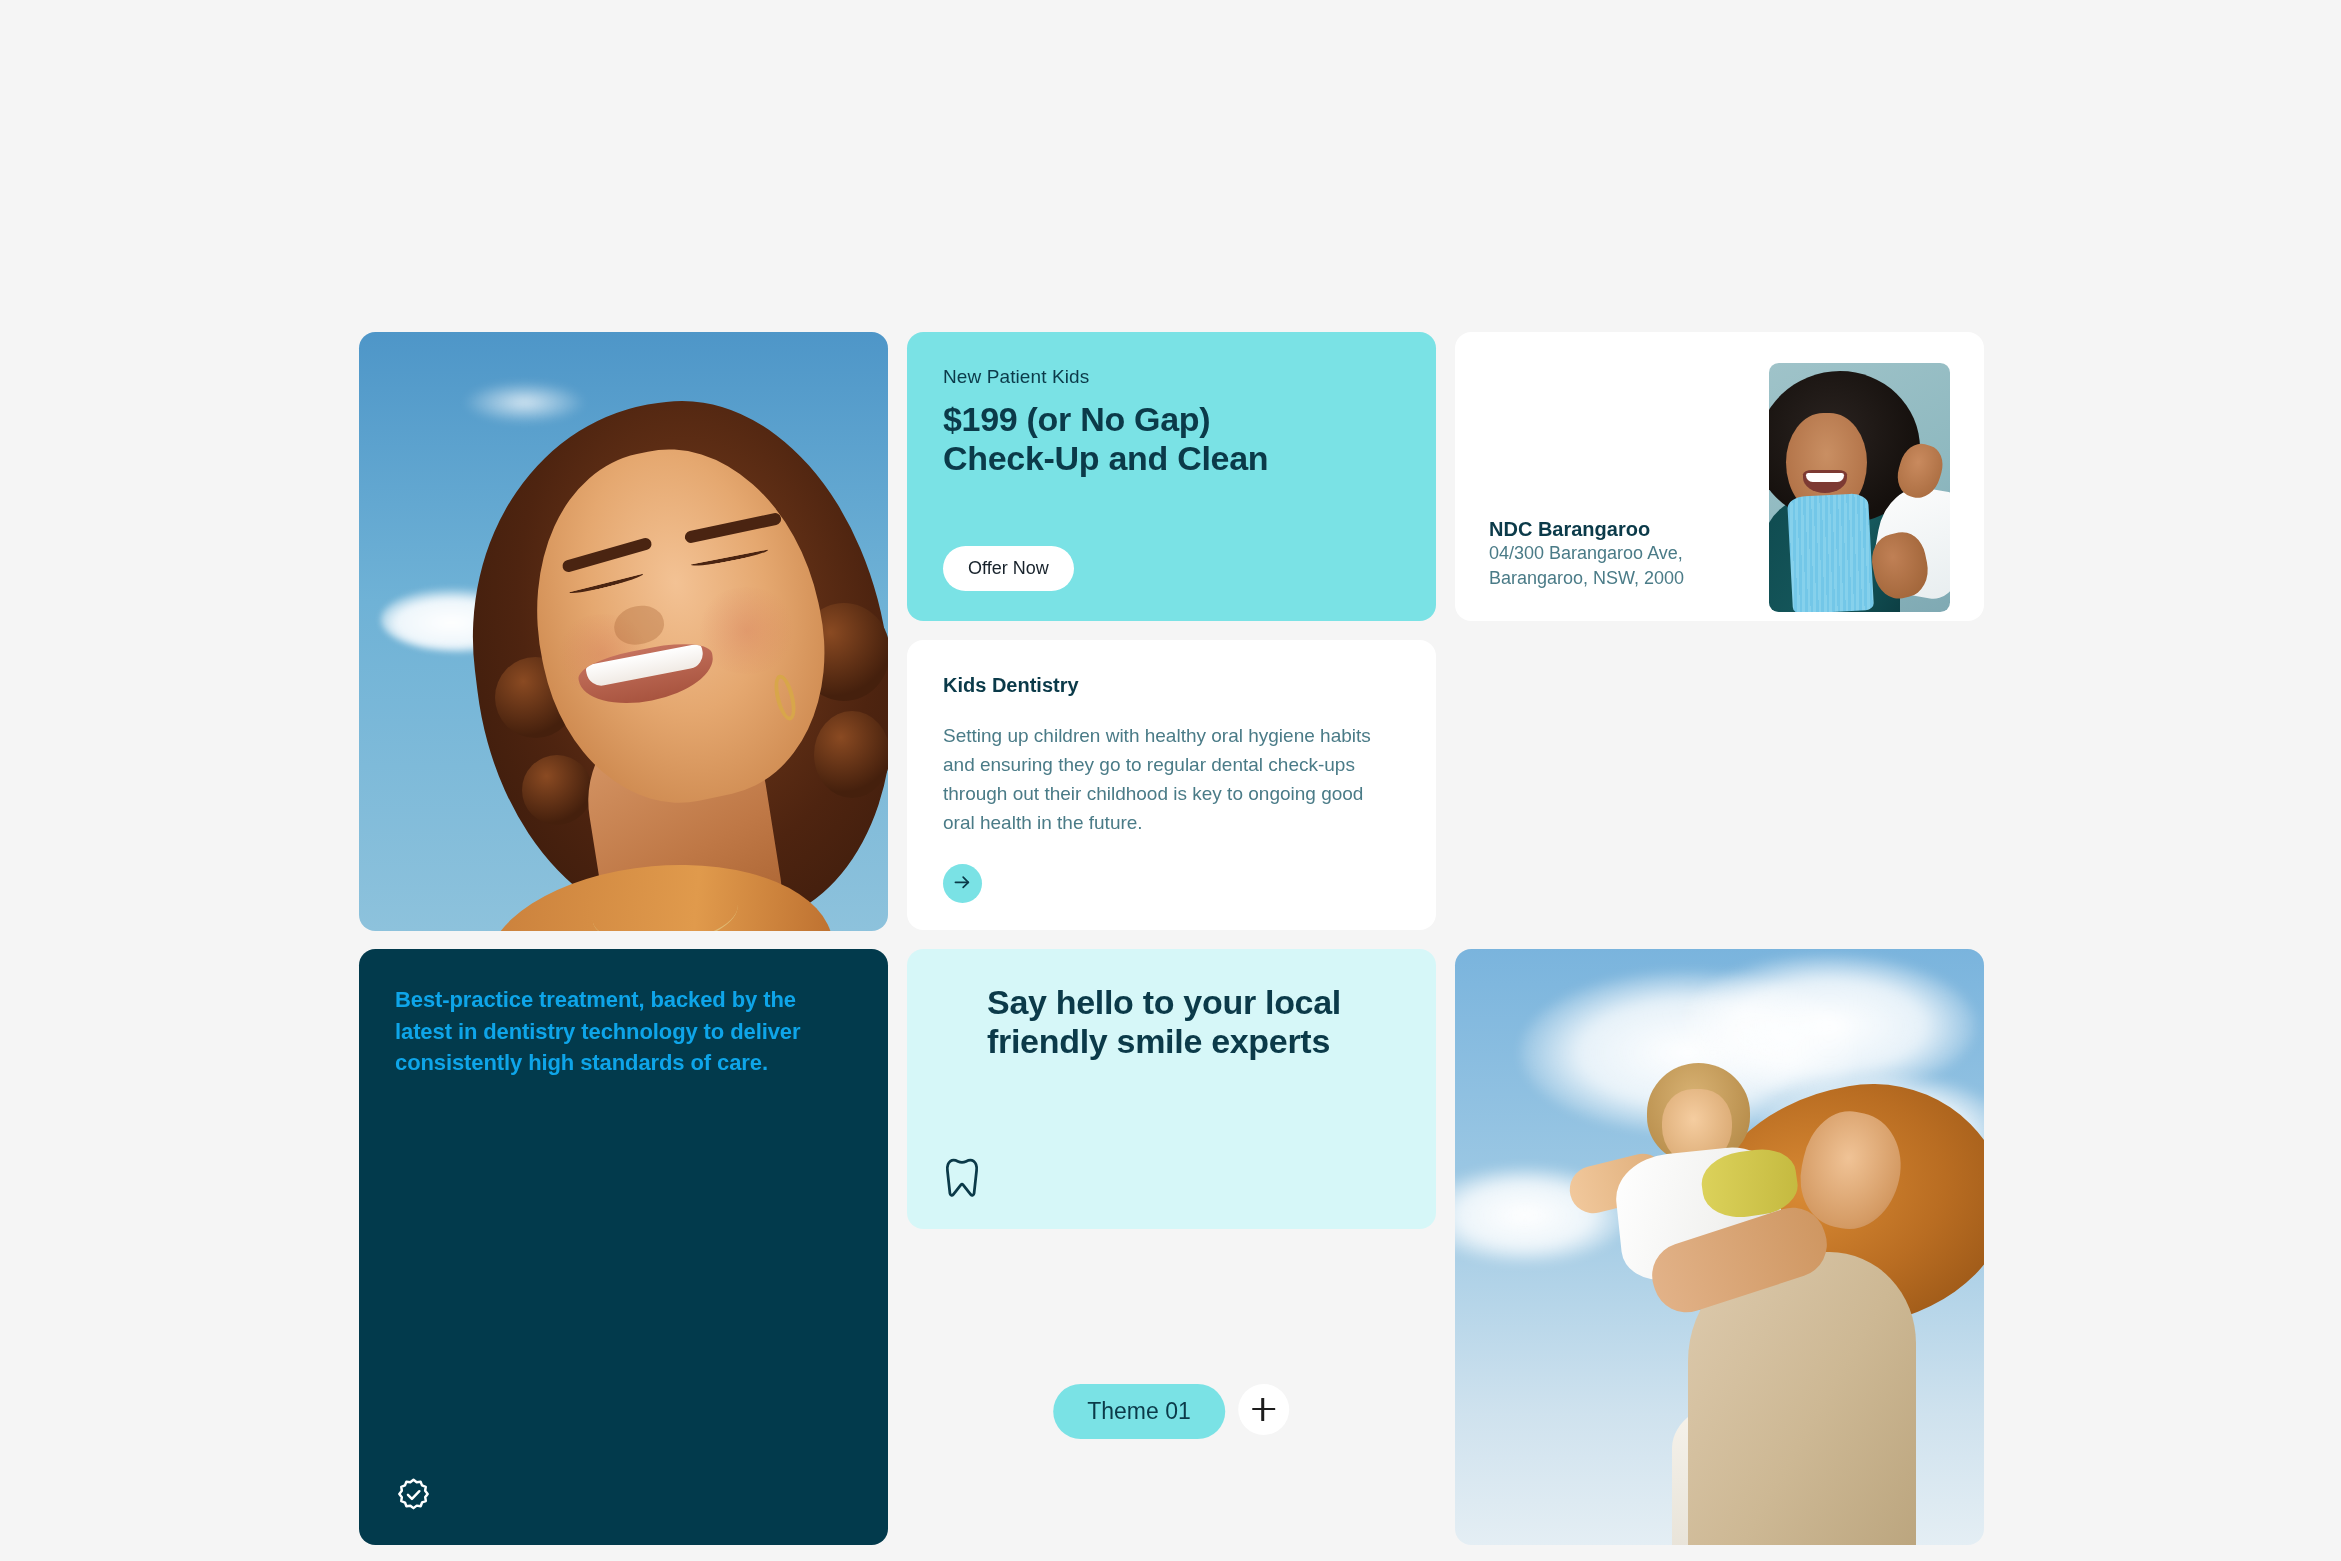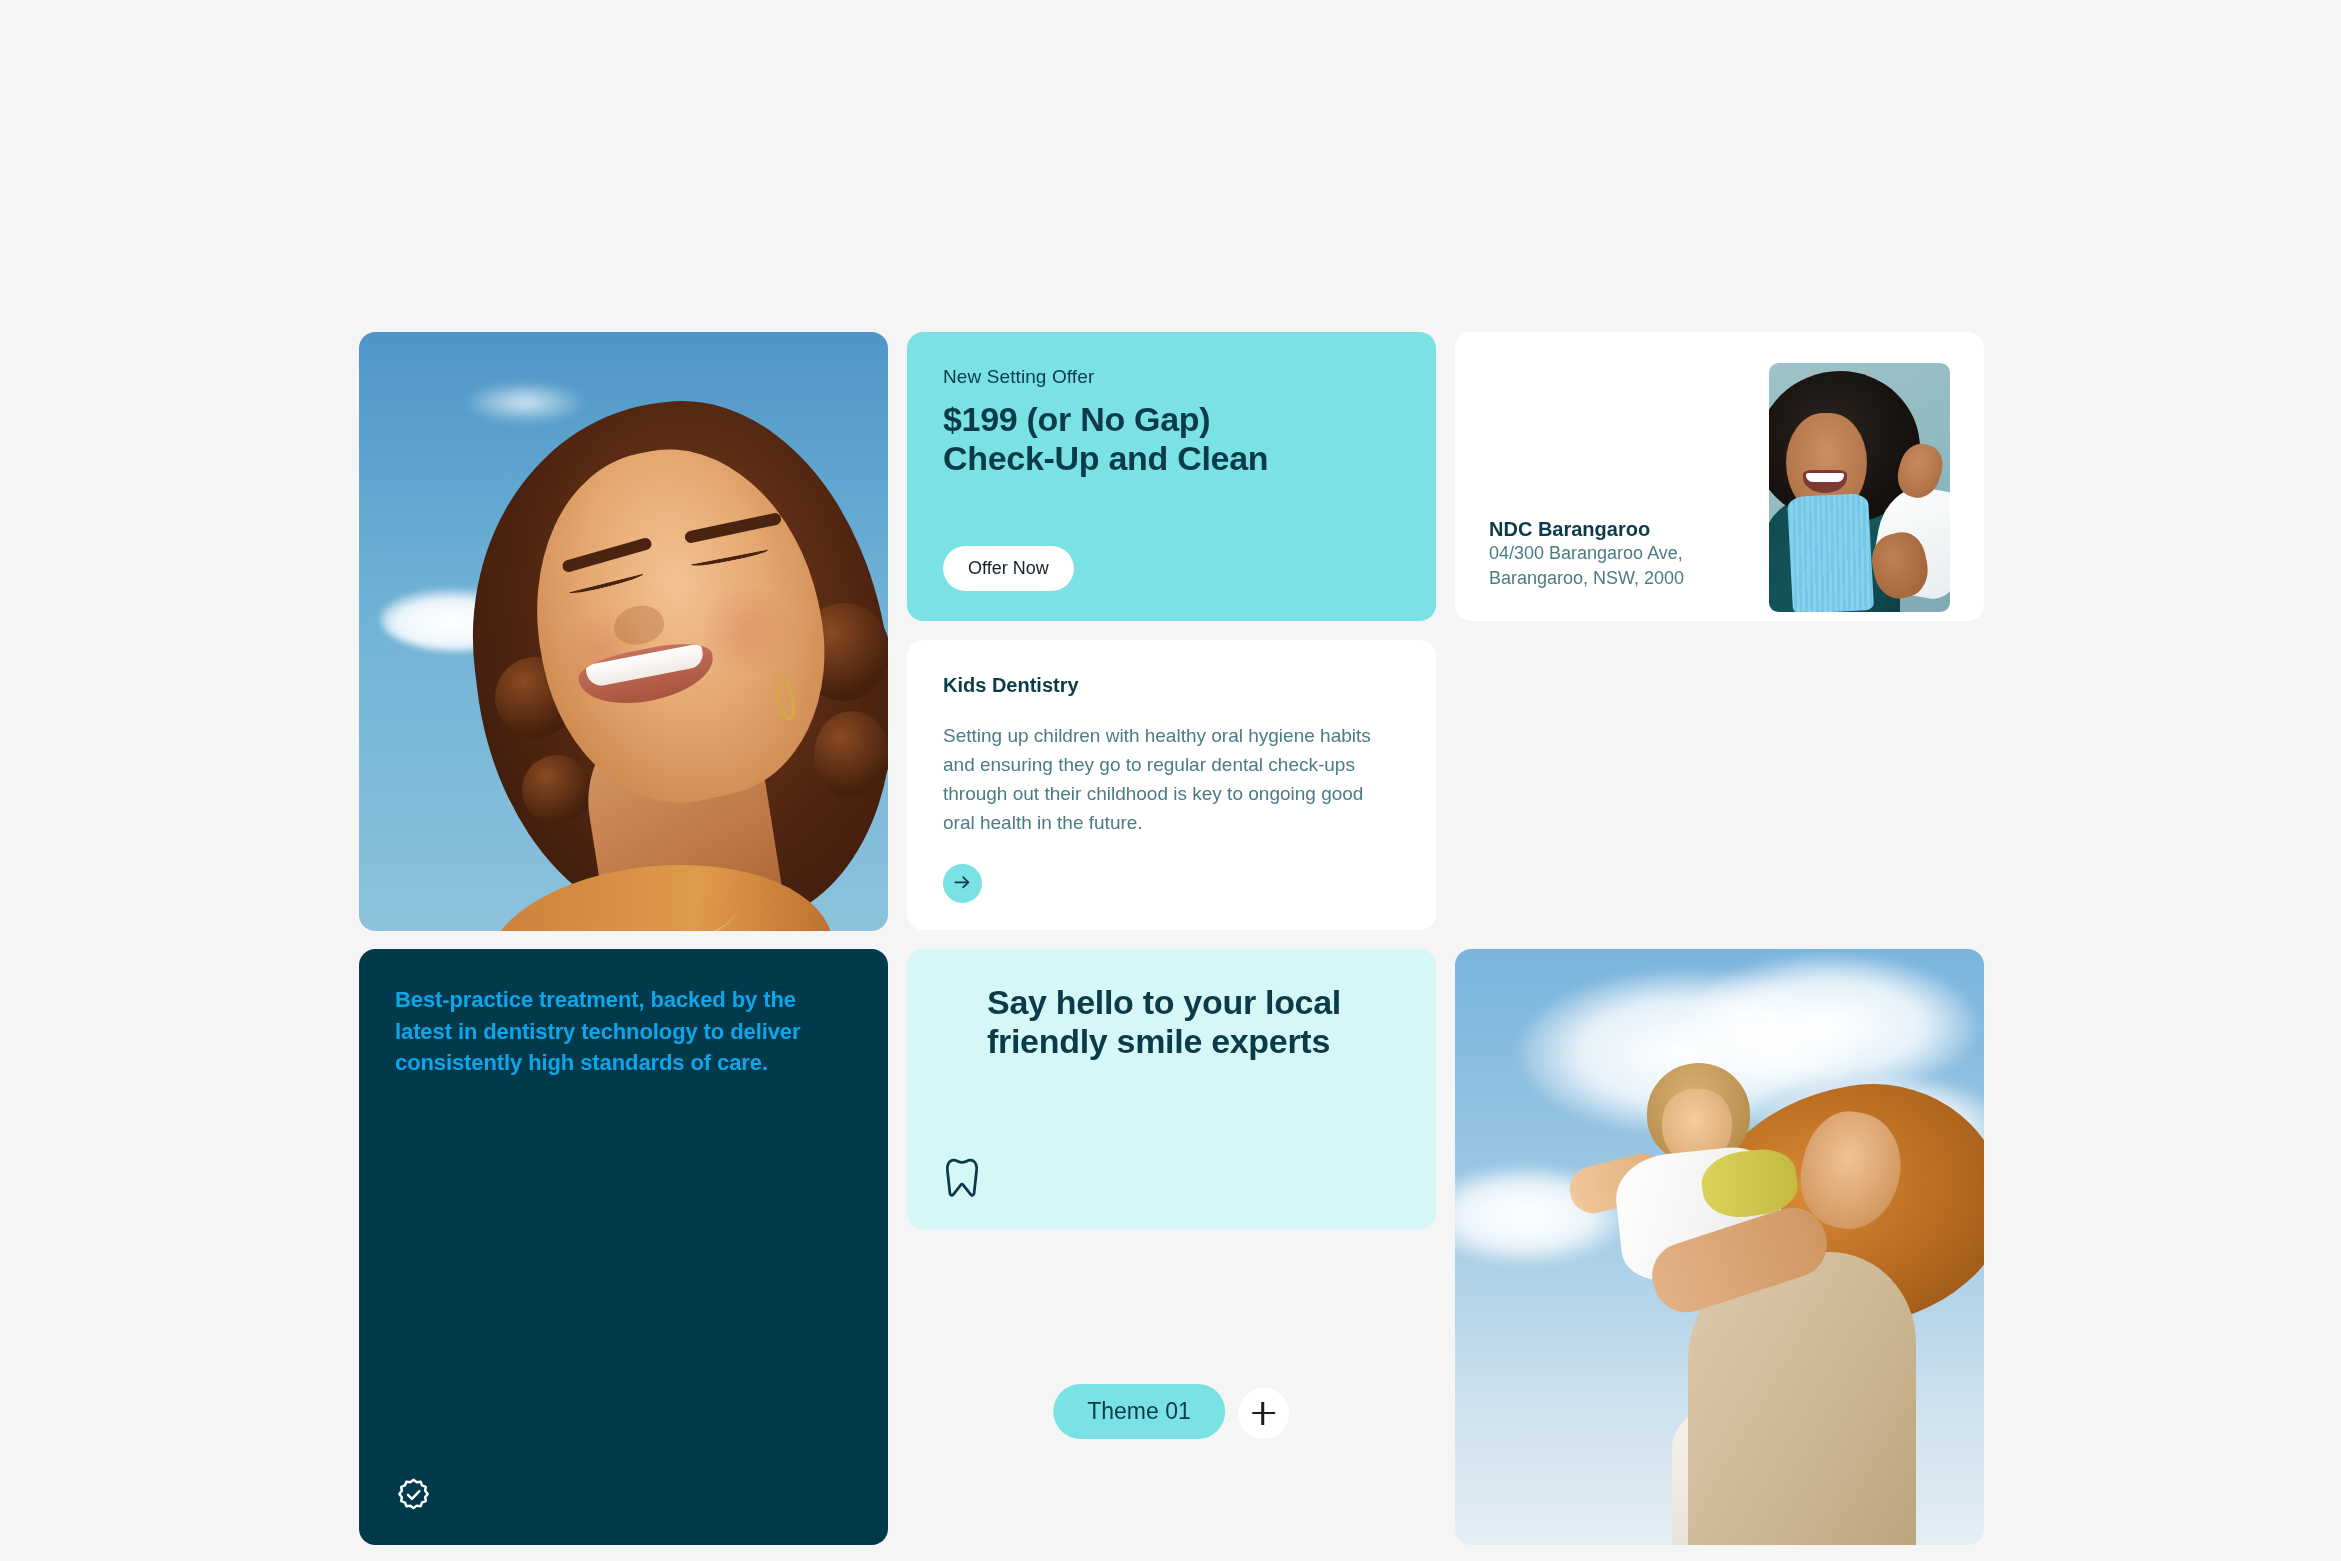--- a/index.html
+++ b/index.html
@@ -549,21 +549,21 @@
     transform: rotate(-14deg);
   }
 
   
   .theme-bar {
     position: absolute;
     left: 50%;
     top: 1384px;
     transform: translateX(-50%);
     display: flex;
-    align-items: flex-end;
+    align-items: flex-start;
     gap: 13px;
   }
   .theme-pill {
     background: #7ae2e5;
     color: #0b3a49;
     border: none;
     border-radius: 542px;
     font-family: "Liberation Sans", sans-serif;
     font-size: 23px;
     padding: 14px 34px;
@@ -624,21 +624,21 @@
           <div class="teeth"></div>
         </div>
         <div class="earring"></div>
         <div class="necklace"></div>
       </div>
     </div>
 
     <div class="col2">
 
       <div class="card offer-card">
-        <div class="offer-eyebrow">New Setting Offer</div>
+        <div class="offer-eyebrow">New Patient Kids</div>
         <div class="offer-title">
           <div>$199 (or No Gap)</div>
           <div>Check-Up and Clean</div>
         </div>
         <button class="book-now">Offer Now</button>
       </div>
 
       <div class="card kids-card">
         <div class="kids-title">Kids Dentistry</div>
         <div class="kids-body">Setting up children with healthy oral hygiene habits and ensuring they go to regular dental check-ups through out their childhood is key to ongoing good oral health in the future.</div>

